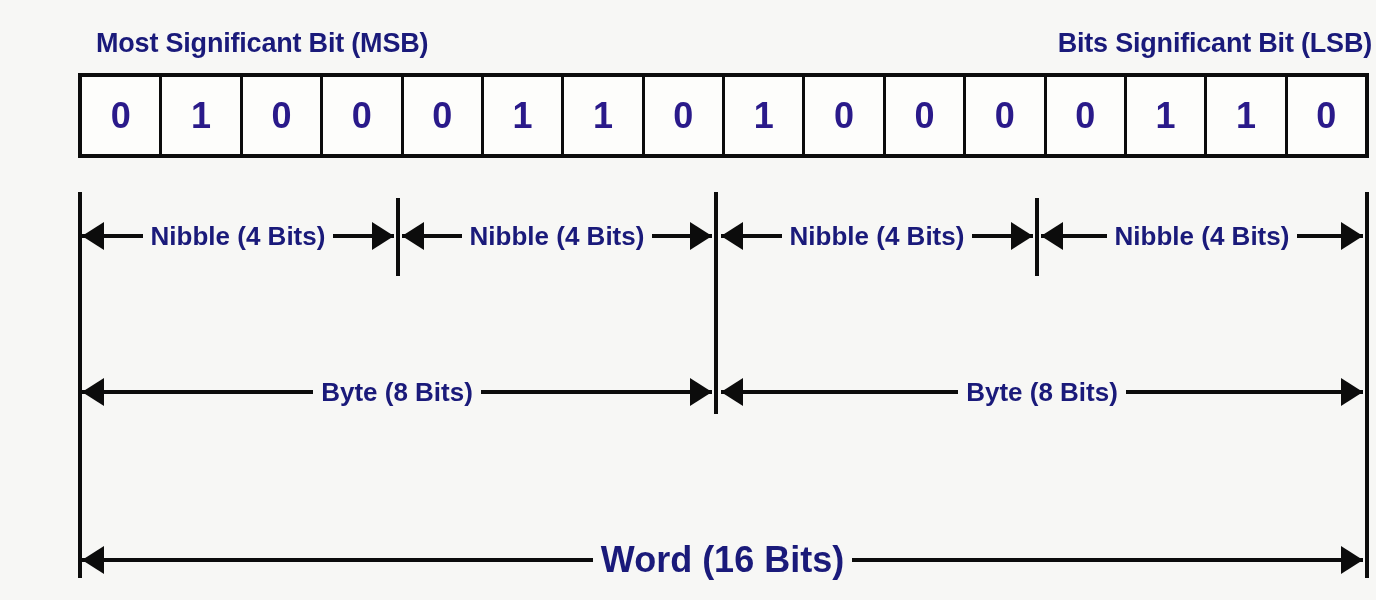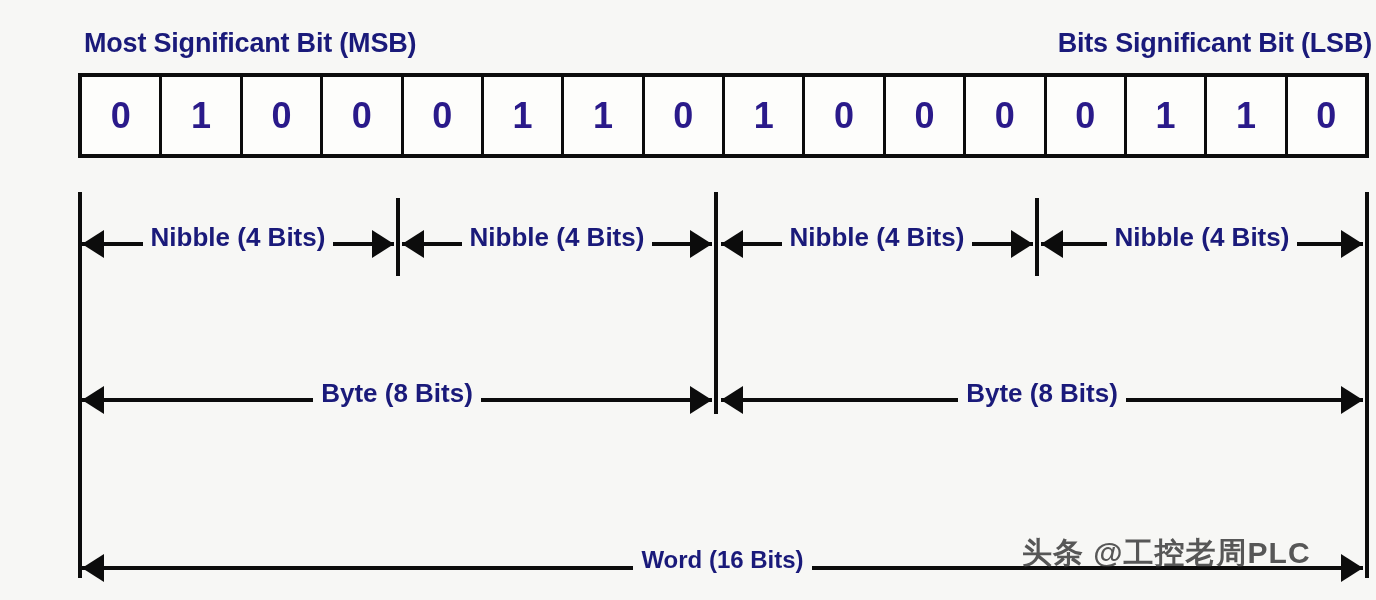--- a/index.html
+++ b/index.html
@@ -13,20 +13,21 @@
   #stage{position:absolute;left:0;top:0;width:1376px;height:600px;}
 
   
   .toplabel{
     position:absolute;
     font-size:27px;
     font-weight:bold;
     color:#1a1a7a;
     white-space:nowrap;
     letter-spacing:-0.2px;
+    margin-left:12px;
   }
   #msb-label{left:84px;top:28px;}
   #lsb-label{right:4px;top:28px;}
 
   
   #bitrow{
     position:absolute;
     left:78px;top:73px;
     width:1291px;height:85px;
     border:4px solid #0c0c0c;
@@ -56,22 +57,22 @@
 
   
   .mrow{position:absolute;height:40px;display:flex;align-items:center;}
   #nib-row{top:216px;}
   #byte-row{top:372px;}
   #word-row{top:540px;}
 
   .seg{
     position:absolute;
     height:40px;
-    display:flex;align-items:flex-start;justify-content:center;
-    top:8px;
+    display:flex;align-items:center;justify-content:center;
+    top:0;
   }
   .seg .bar{
     position:absolute;left:0;right:0;top:50%;
     height:4px;background:#0c0c0c;margin-top:-2px;
   }
   .seg .ah{
     position:absolute;top:50%;width:0;height:0;
     border-top:14px solid transparent;
     border-bottom:14px solid transparent;
     margin-top:-14px;
@@ -80,21 +81,21 @@
   .seg .ah.r{right:0;border-left:22px solid #0c0c0c;}
   .seg .lbl{
     position:relative;
     z-index:2;
     background:#f7f7f5;
     padding:0 8px;
     font-size:26px;font-weight:bold;
     color:#1a1a7a;white-space:nowrap;
     line-height:1;
   }
-  #word-row .lbl{font-size:24px;}
+  #word-row .lbl{font-size:36px;}
 
   
   #watermark{
     position:absolute;
     left:1022px;top:533px;
     font-size:30px;
     font-weight:bold;
     color:#2b2b2b;
     opacity:.78;
     white-space:nowrap;
@@ -180,15 +181,14 @@
 
   <div class="mrow" id="word-row">
     <div class="seg" style="left:82px;width:1281px;">
       <div class="bar"></div>
       <div class="ah l"></div>
       <div class="ah r"></div>
       <div class="lbl">Word (16 Bits)</div>
     </div>
   </div>
 
-  <div id="watermark">头条 @工控老周PLC</div>
 
 </div>
 
 </body></html>

